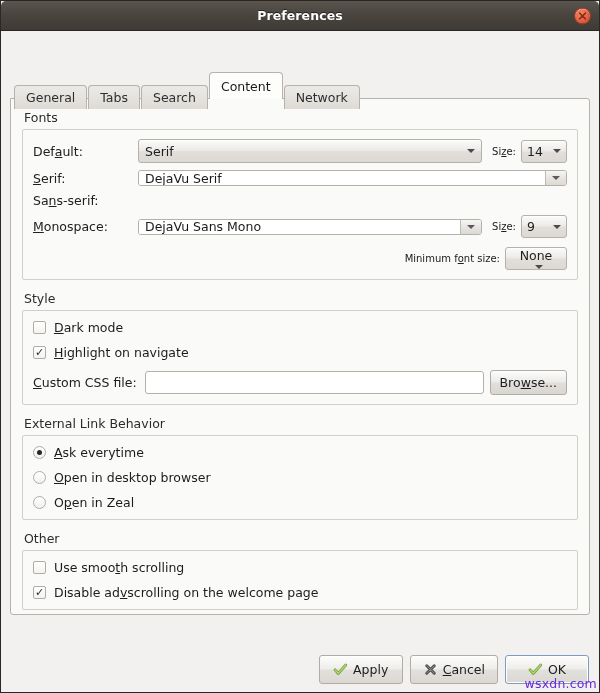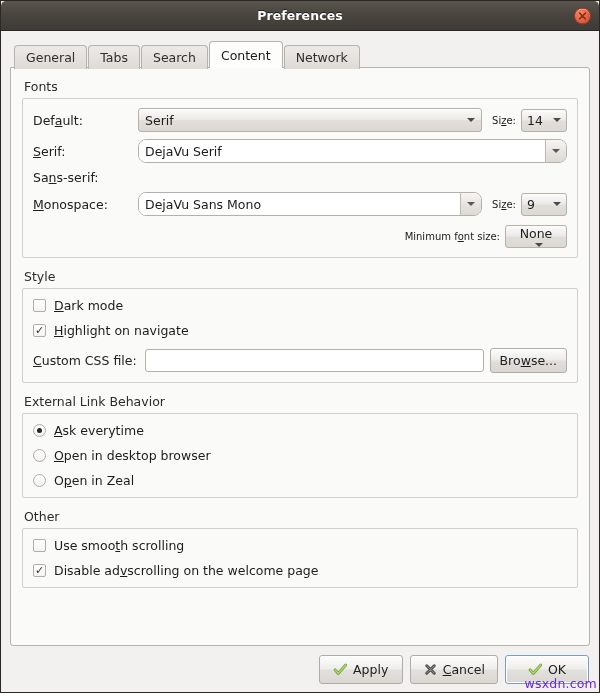--- a/index.html
+++ b/index.html
@@ -12,20 +12,21 @@
     overflow: hidden;
   }
 
   
   .window {
     width: 600px; height: 693px;
     position: relative;
     background: #f2f1f0;
     display: flex; flex-direction: column;
     border: 1px solid #2b2823;
+    gap: 31px;
   }
 
   
   .titlebar {
     height: 30px; flex: 0 0 30px;
     background: linear-gradient(to bottom, #5a554e 0%, #4a453f 45%, #3e3a35 100%);
     border-bottom: 1px solid #2a2722;
     position: relative;
     display: flex; align-items: center; justify-content: center;
     border-radius: 5px 5px 0 0;
@@ -72,21 +73,21 @@
     display: flex; align-items: center;
     font-size: 12.5px;
     color: #2e2e2e;
     background: linear-gradient(to bottom, #eceae7 0%, #dedbd6 100%);
     border: 1px solid #b6b2ac;
     border-bottom: none;
     border-radius: 4px 4px 0 0;
     margin-right: 1px;
     cursor: pointer;
     position: relative;
-    top: 1px;
+    top: 10px;
   }
   .tab.active {
     height: 27px;
     background: #fdfdfc;
     border-color: #b6b2ac;
     color: #1a1a1a;
     top: 0;
     z-index: 4;
     justify-content: center;
   }
@@ -154,24 +155,24 @@
     border-left: 4px solid transparent;
     border-right: 4px solid transparent;
     border-top: 4px solid #4a4a4a;
     margin-left: 6px;
     flex: 0 0 auto;
   }
 
   
   .ecombo {
     flex: 1 1 auto;
-    height: 24px;
+    height: 16px;
     display: flex; align-items: stretch;
     border: 1px solid #b4b0aa;
-    border-radius: 8px;
+    border-radius: 3px;
     background: #ffffff;
     overflow: hidden;
   }
   .ecombo .efield {
     flex: 1 1 auto;
     display: flex; align-items: center;
     padding: 0 6px;
     background: #ffffff;
     font-size: 12.5px;
     color: #1a1a1a;

